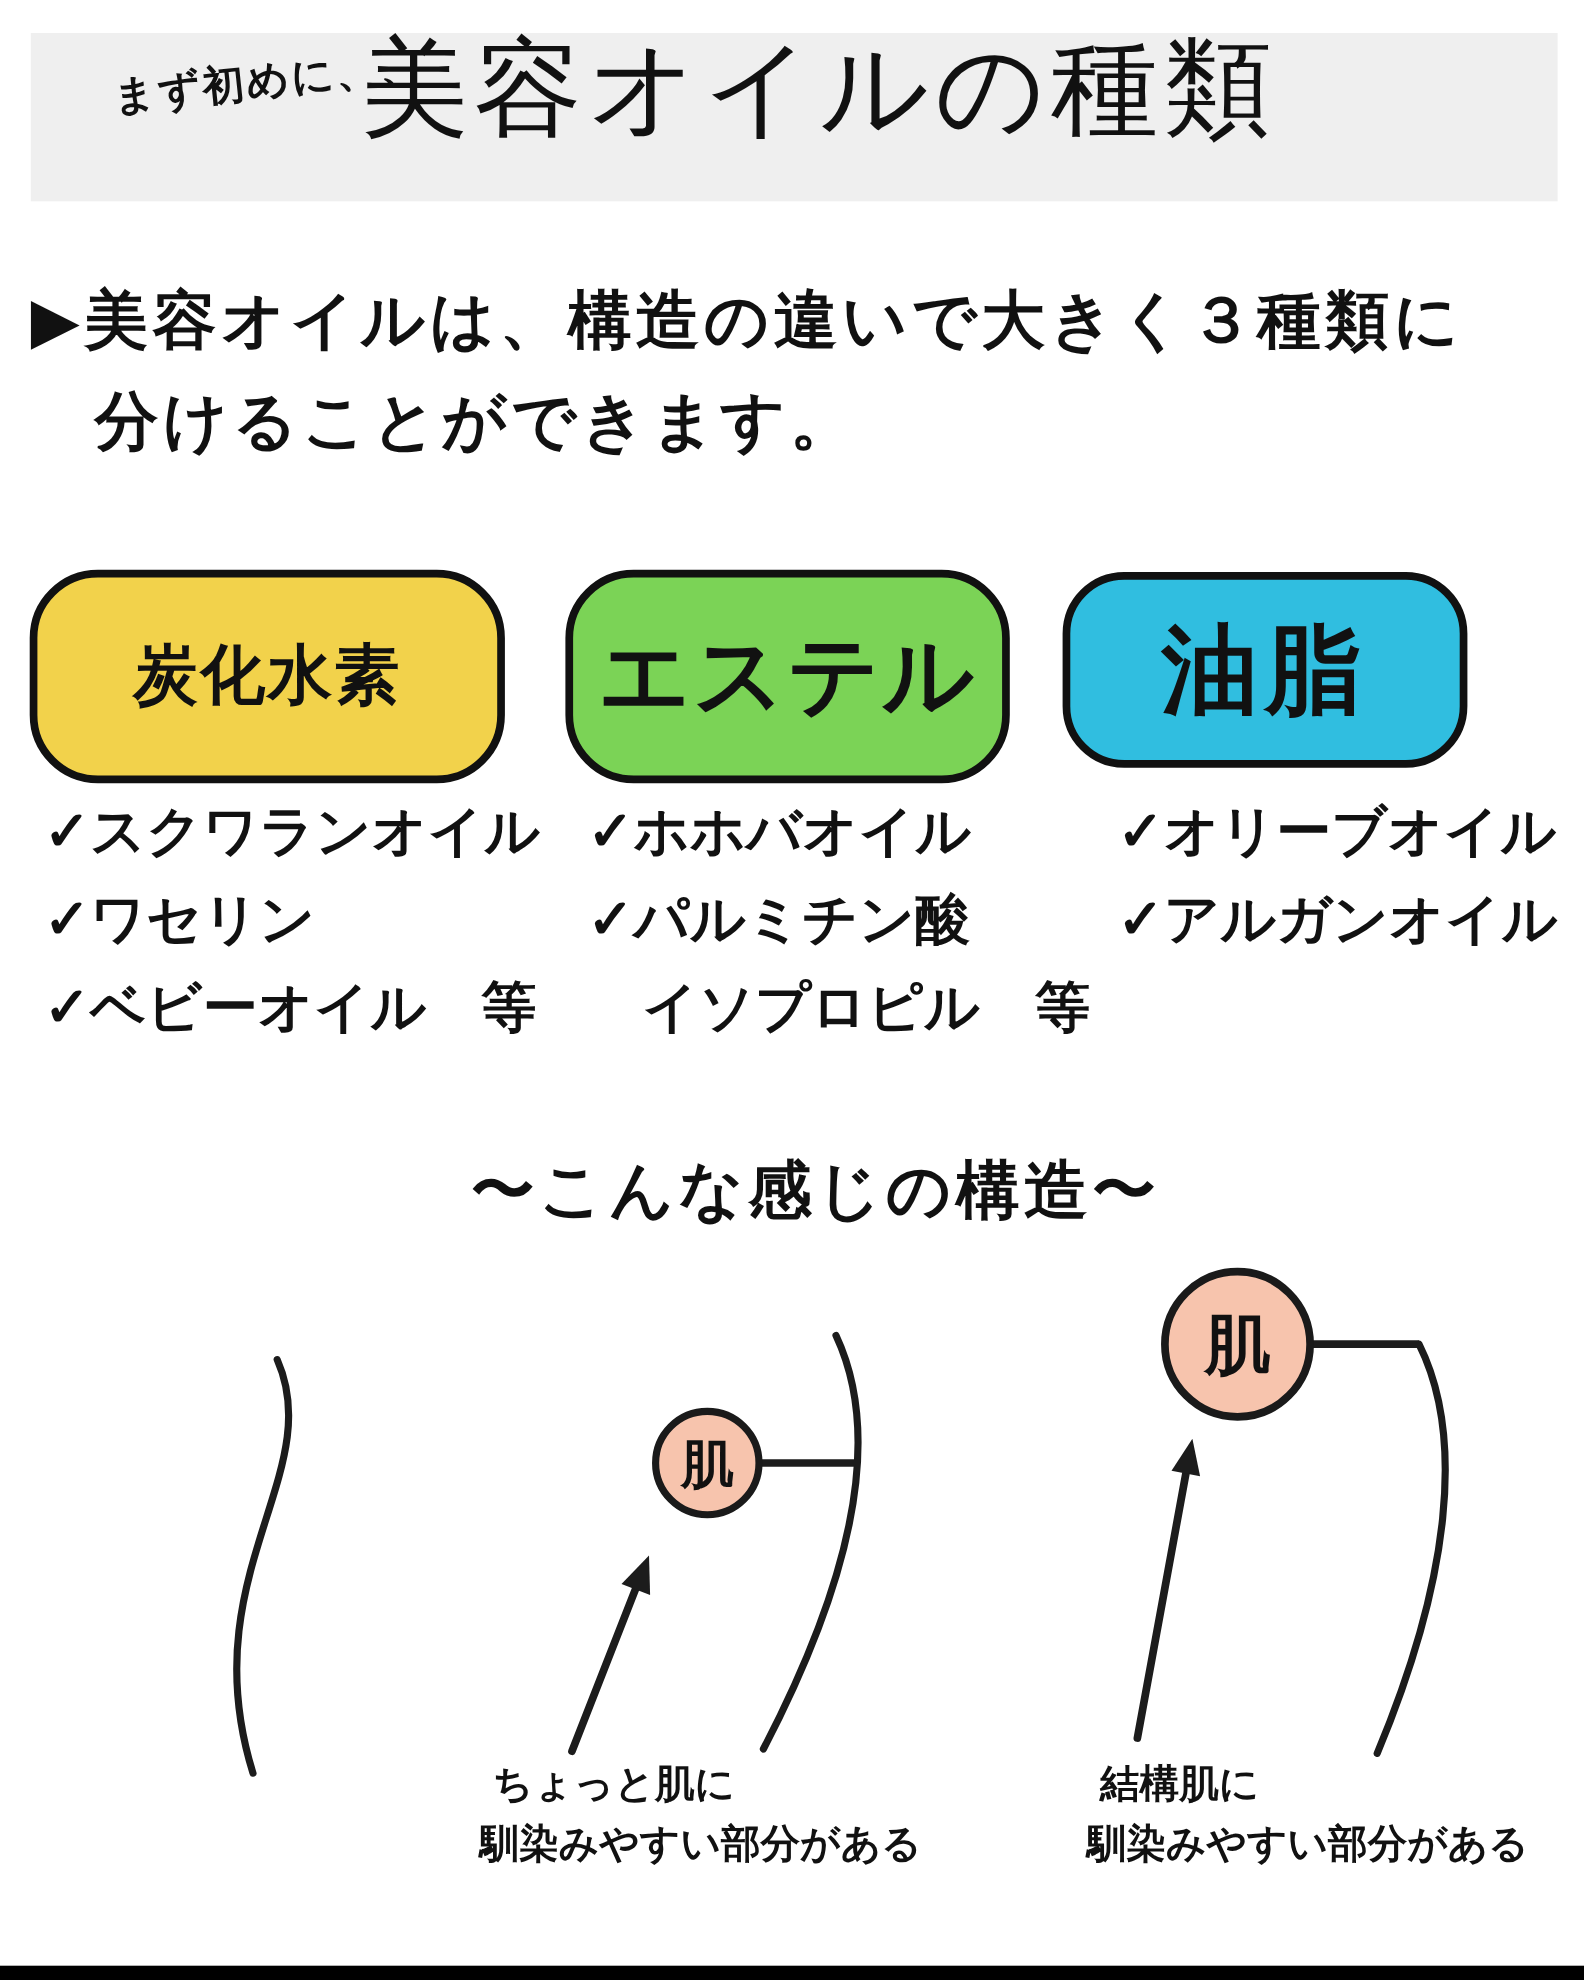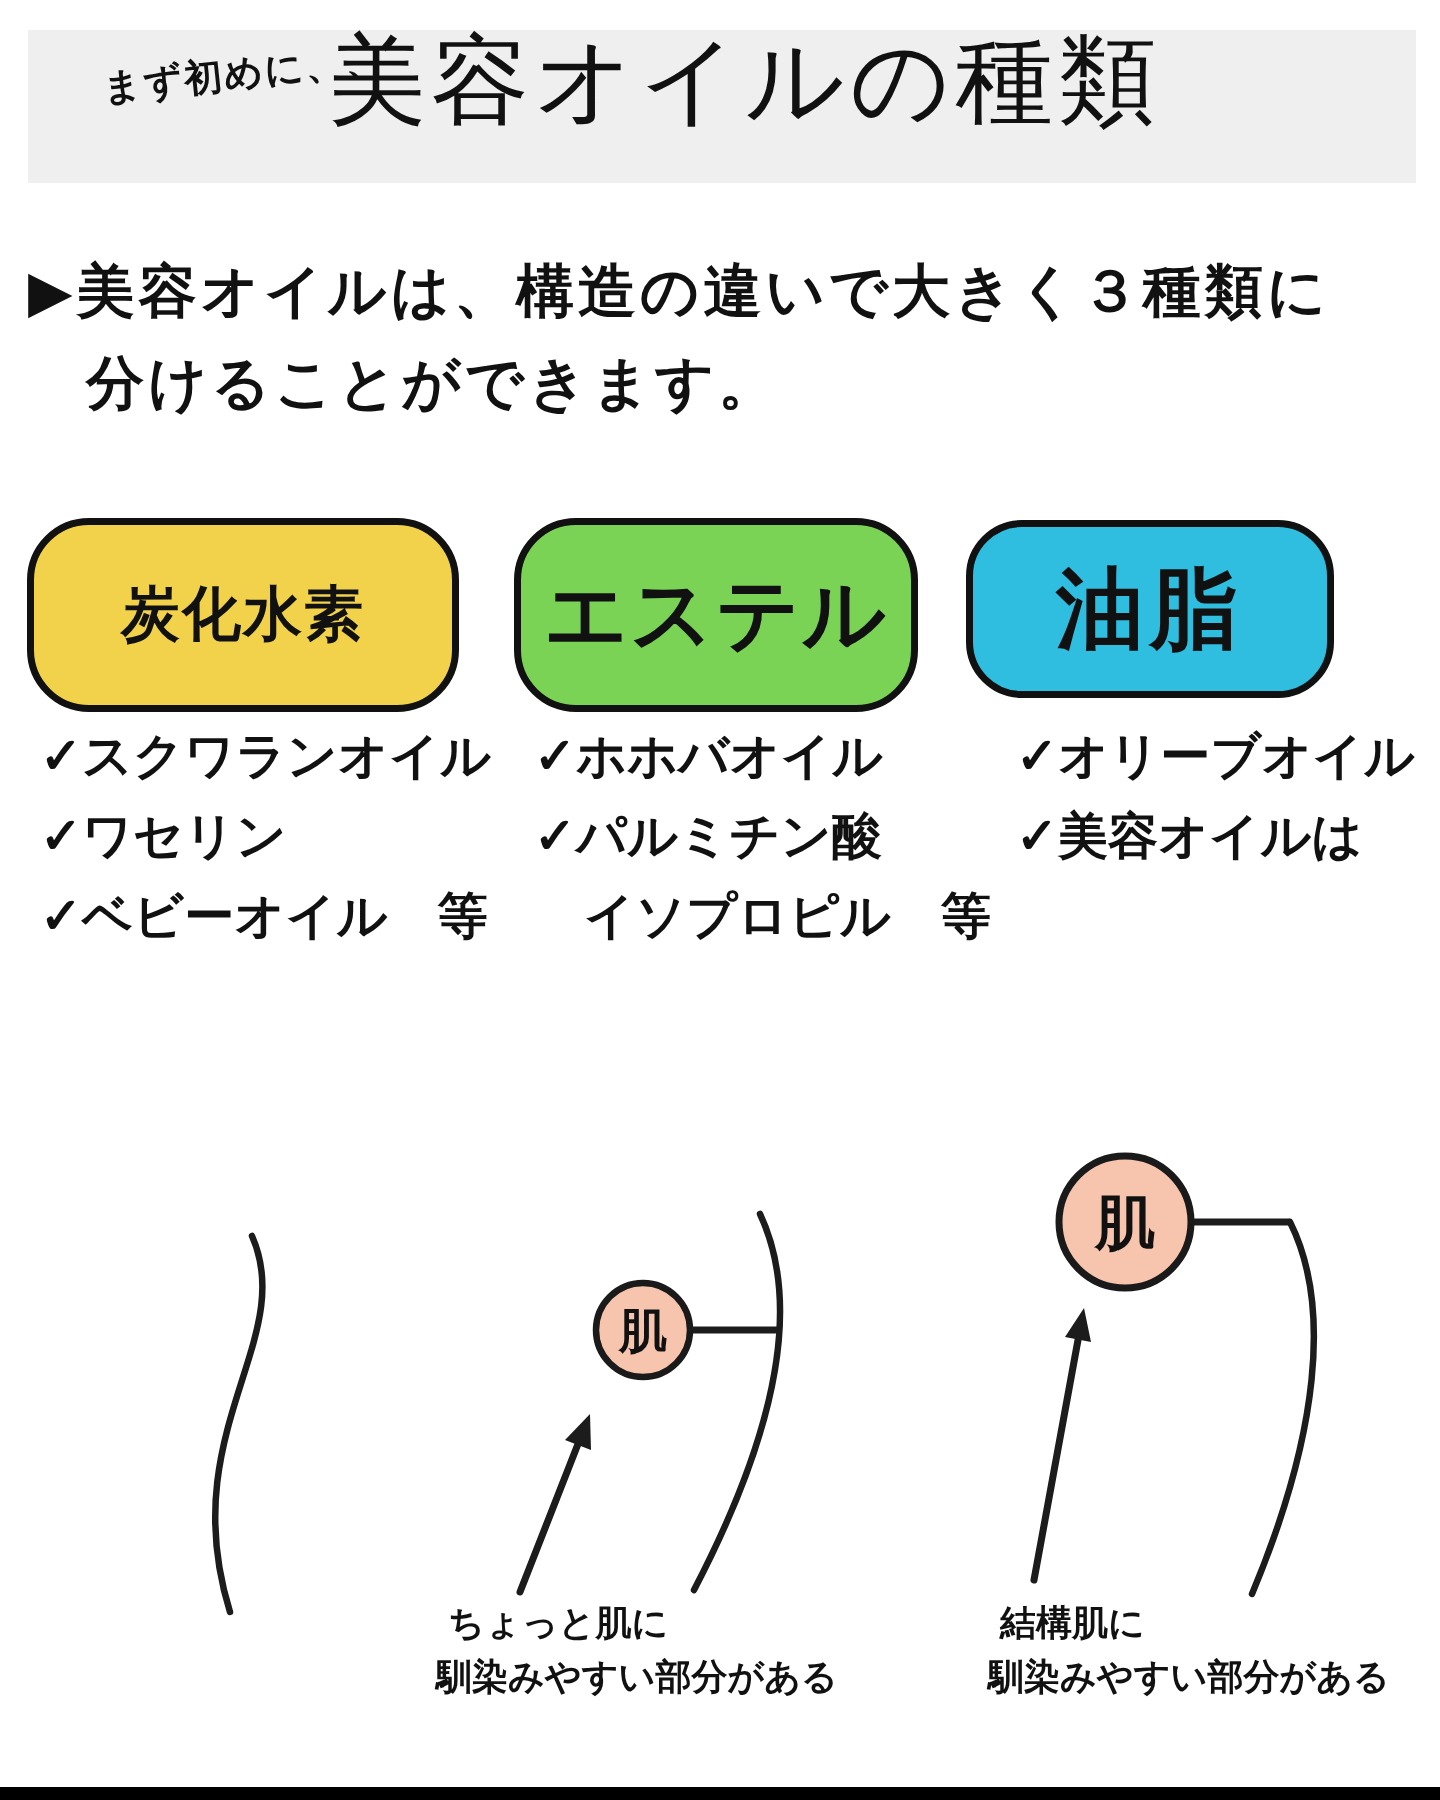--- a/index.html
+++ b/index.html
@@ -68,23 +68,24 @@
     <div>✓ワセリン</div>
     <div>✓ベビーオイル　等</div>
   </div>
   <div class="list list-1">
     <div>✓ホホバオイル</div>
     <div>✓パルミチン酸</div>
     <div>　イソプロピル　等</div>
   </div>
   <div class="list list-2">
     <div>✓オリーブオイル</div>
-    <div>✓美容オイルは</div>
+    <div>✓アルガンオイル</div>
   </div>
 
+  <div class="struct-heading">〜こんな感じの構造〜</div>
 
   <svg class="diagram" viewBox="0 0 1440 1800" xmlns="http://www.w3.org/2000/svg">
 
     <path d="M 252 1236 C 298 1340 174 1432 230 1612" fill="none" stroke="#1c1c1c" stroke-width="6.5" stroke-linecap="round"></path>
 
     <path d="M 760 1214 C 806 1312 768 1448 694 1590" fill="none" stroke="#1c1c1c" stroke-width="6.5" stroke-linecap="round"></path>
     <line x1="688" y1="1330" x2="780" y2="1330" stroke="#1c1c1c" stroke-width="7"></line>
     <circle cx="643" cy="1330" r="47" fill="#f7c4ad" stroke="#1a1a1a" stroke-width="6.5"></circle>
     <text class="skin-text" x="643" y="1347" font-size="48" text-anchor="middle">肌</text>
     <line x1="520" y1="1592" x2="578" y2="1444" stroke="#1c1c1c" stroke-width="7" stroke-linecap="round"></line>

